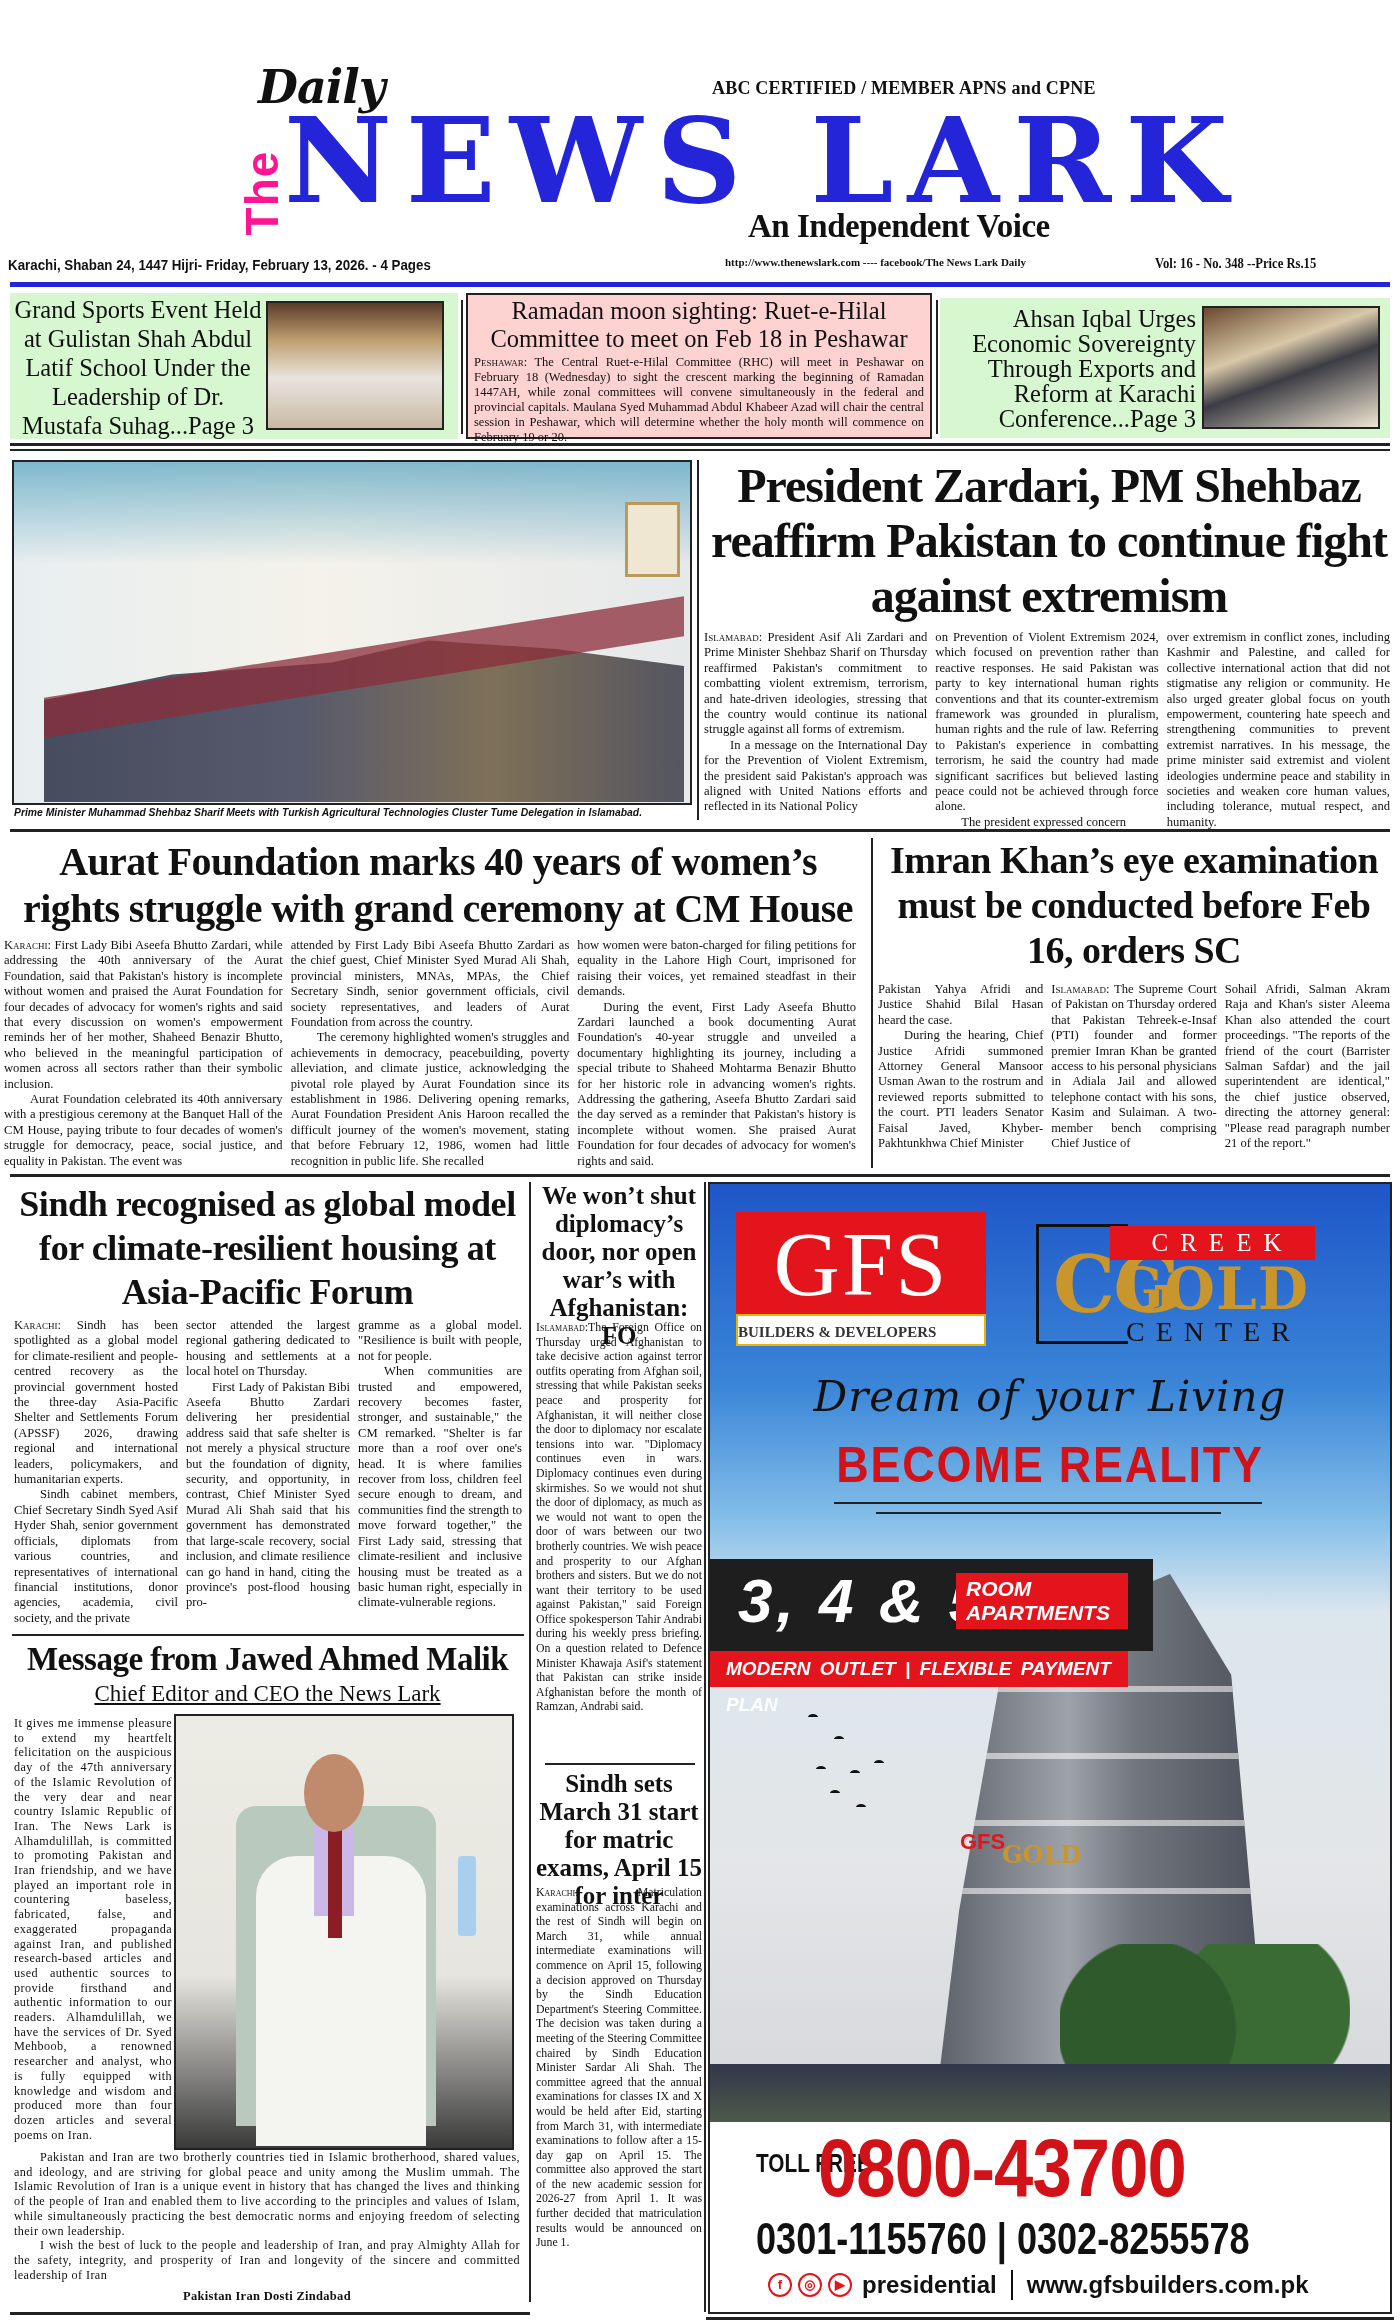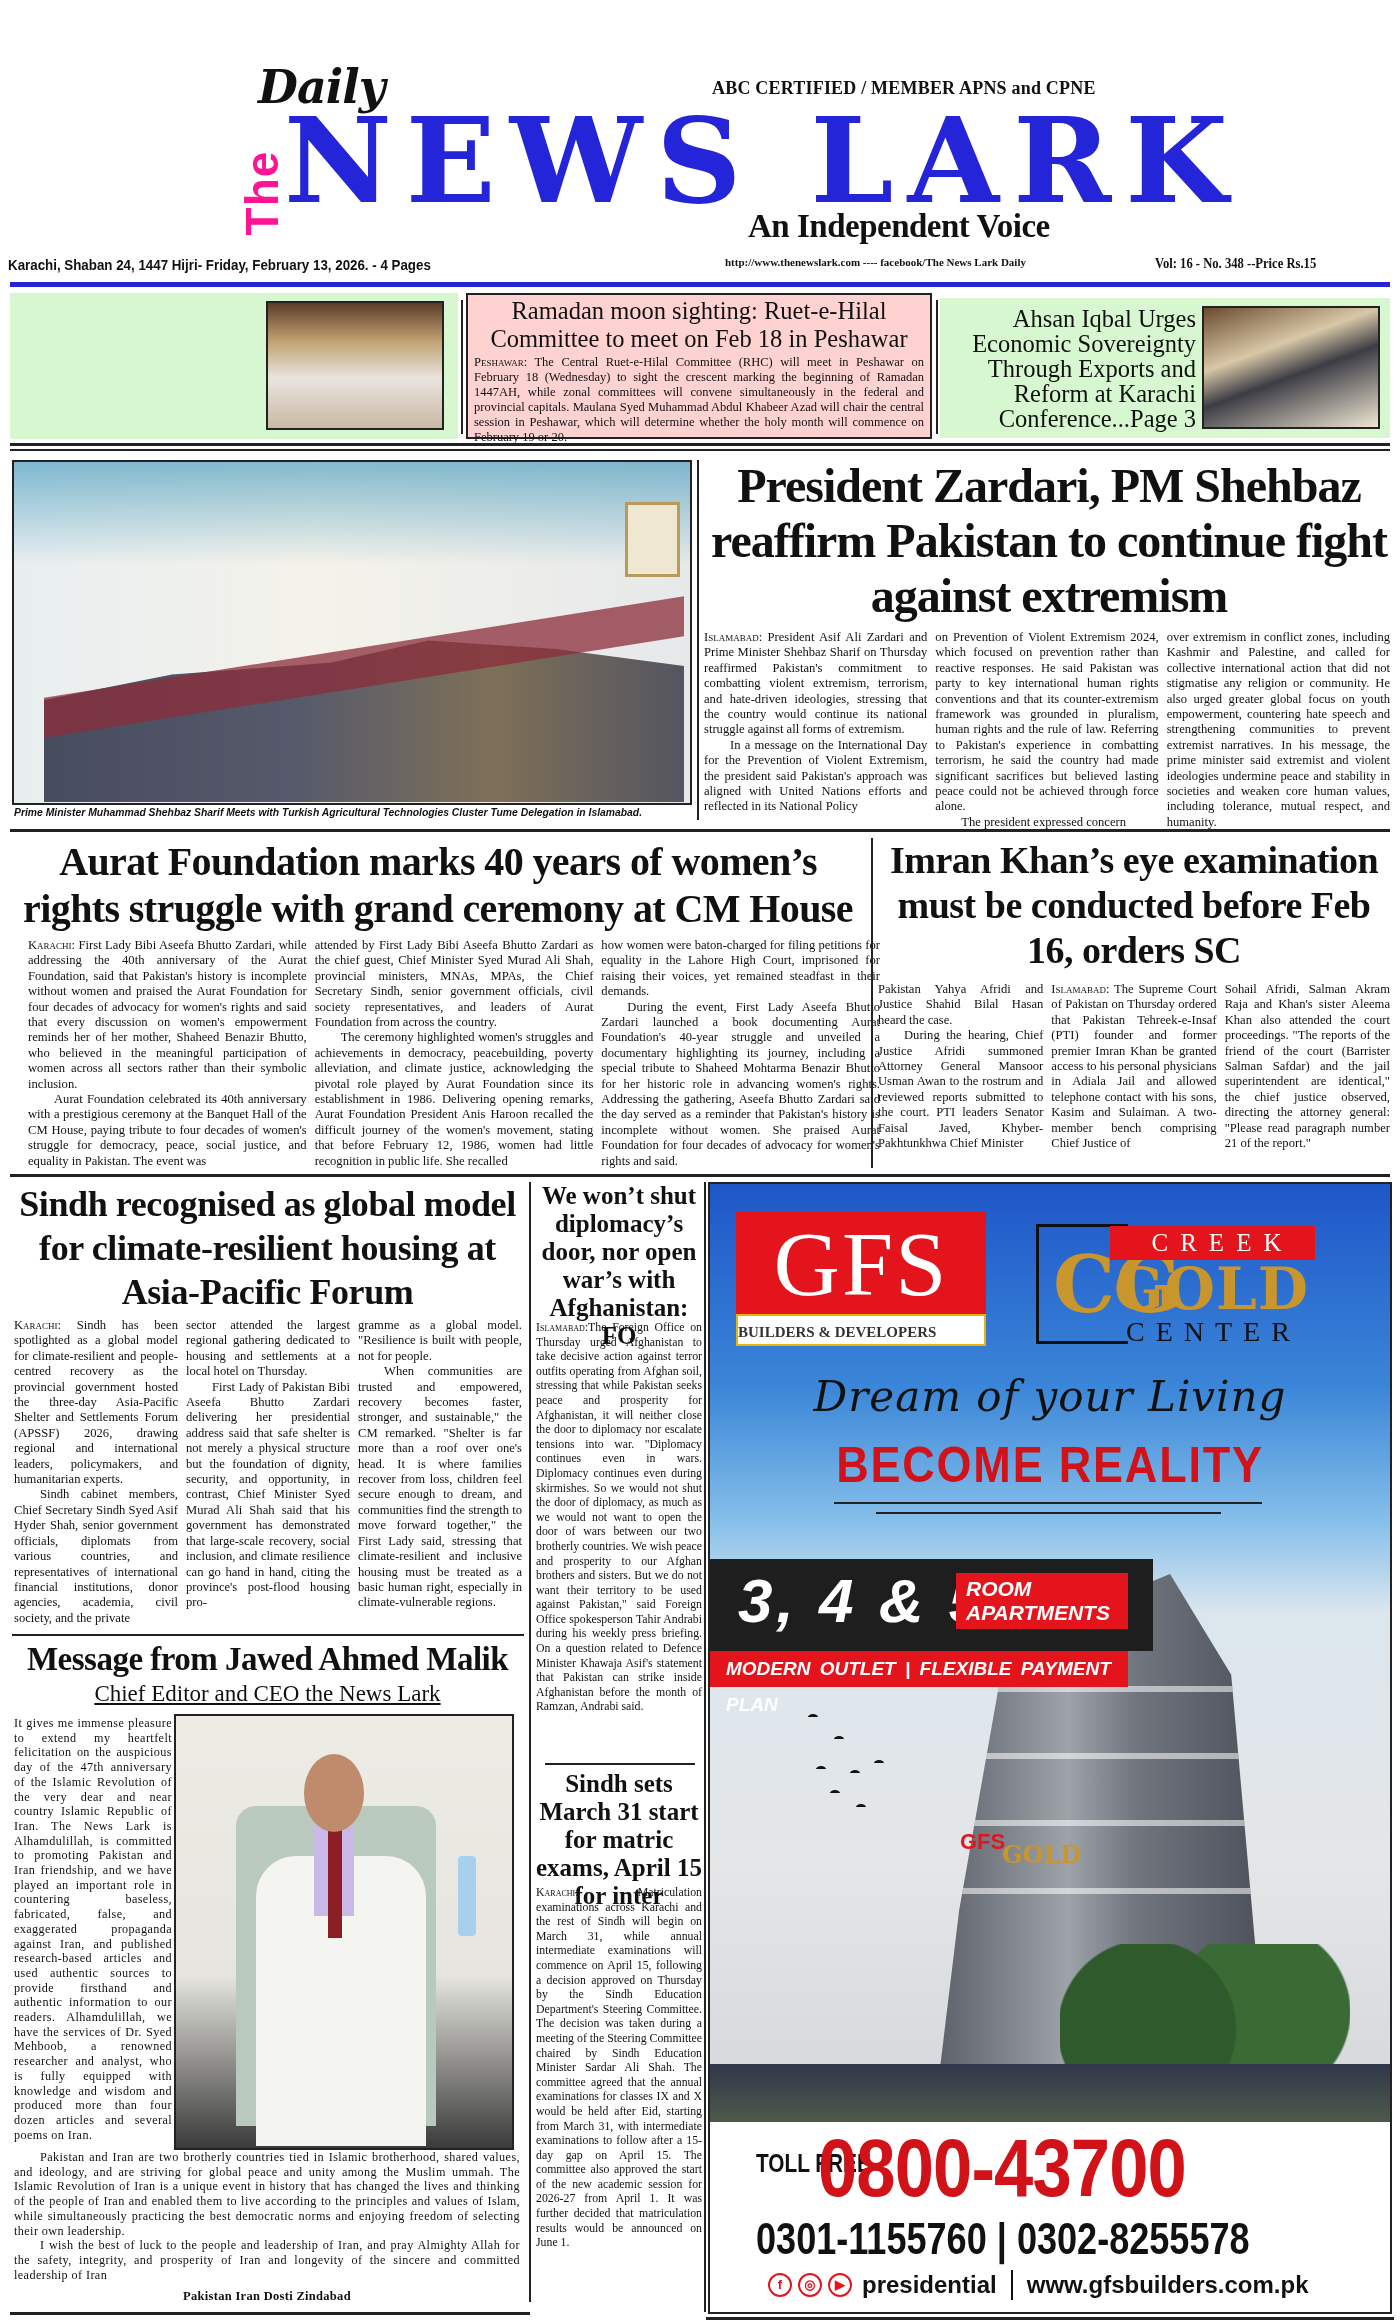--- a/index.html
+++ b/index.html
@@ -47,21 +47,21 @@
   .main-head { left: 704px; top: 458px; width: 690px; font-weight: 700; font-size: 48px; line-height: 55px; text-align: center; letter-spacing: -1px; }
   .cols { display: flex; gap: 8px; }
   .col { flex: 1; text-align: justify; }
   .body-txt { font-size: 12.6px; line-height: 15.4px; }
   .body-txt .sc { font-variant: small-caps; }
   .body-txt .indent { text-indent: 26px; display: block; }
   .main-cols { left: 704px; top: 630px; width: 686px; height: 192px; }
 
   
   .aurat-head { left: 8px; top: 838px; width: 860px; font-weight: 700; font-size: 40px; line-height: 47px; text-align: center; letter-spacing: -0.6px; }
-  .aurat-cols { left: 28px; top: 938px; width: 852px; justify-content: space-between; }
+  .aurat-cols { left: 4px; top: 938px; width: 852px; justify-content: space-between; }
   .imran-head { left: 878px; top: 838px; width: 512px; font-weight: 700; font-size: 38px; line-height: 45px; text-align: center; letter-spacing: -0.5px; }
   .imran-cols { left: 878px; top: 982px; width: 512px; }
 
   
   .sindh-head { left: 10px; top: 1182px; width: 515px; font-weight: 700; font-size: 36px; line-height: 44px; text-align: center; letter-spacing: -0.4px; }
   .sindh-cols { left: 14px; top: 1318px; width: 508px; }
 
   
   .fo-head { left: 536px; top: 1182px; width: 166px; font-size: 25px; line-height: 28px; text-align: center; }
   .fo-body { left: 536px; top: 1320px; width: 166px; }
@@ -135,20 +135,21 @@
   <div class="abs mast-cert">ABC CERTIFIED / MEMBER APNS and CPNE</div>
   <div class="abs mast-voice">An Independent Voice</div>
   <div class="abs dateline">Karachi, Shaban 24, 1447 Hijri- Friday, February 13, 2026. - 4 Pages</div>
   <div class="abs weblinks">http://www.thenewslark.com ---- facebook/The News Lark Daily</div>
   <div class="abs volinfo">Vol: 16 - No. 348 --Price  Rs.15</div>
   <div class="abs bluebar"></div>
 </header>
 
 <section>
   <div class="abs teaser1 strip-green">
+    <div class="head">Grand Sports Event Held at Gulistan Shah Abdul Latif School Under the Leadership of Dr. Mustafa Suhag...Page 3</div>
     <div class="photo-box"></div>
   </div>
   <div class="vsep" style="left:461px; top:300px; height:134px;"></div>
   <div class="abs ramadan">
     <div class="head">Ramadan moon sighting: Ruet-e-Hilal Committee to meet on Feb 18 in Peshawar</div>
     <div class="body body-txt"><span class="sc">Peshawar:</span><span> The Central Ruet-e-Hilal Committee (RHC) will meet in Peshawar on February 18 (Wednesday) to sight the crescent marking the beginning of Ramadan 1447AH, while zonal committees will convene simultaneously in the federal and provincial capitals. Maulana Syed Muhammad Abdul Khabeer Azad will chair the central session in Peshawar, which will determine whether the holy month will commence on February 19 or 20.</span></div>
   </div>
   <div class="vsep" style="left:936px; top:300px; height:134px;"></div>
   <div class="abs teaser2 strip-green">
     <div class="head">Ahsan Iqbal Urges Economic Sovereignty Through Exports and Reform at Karachi Conference...Page 3</div>

